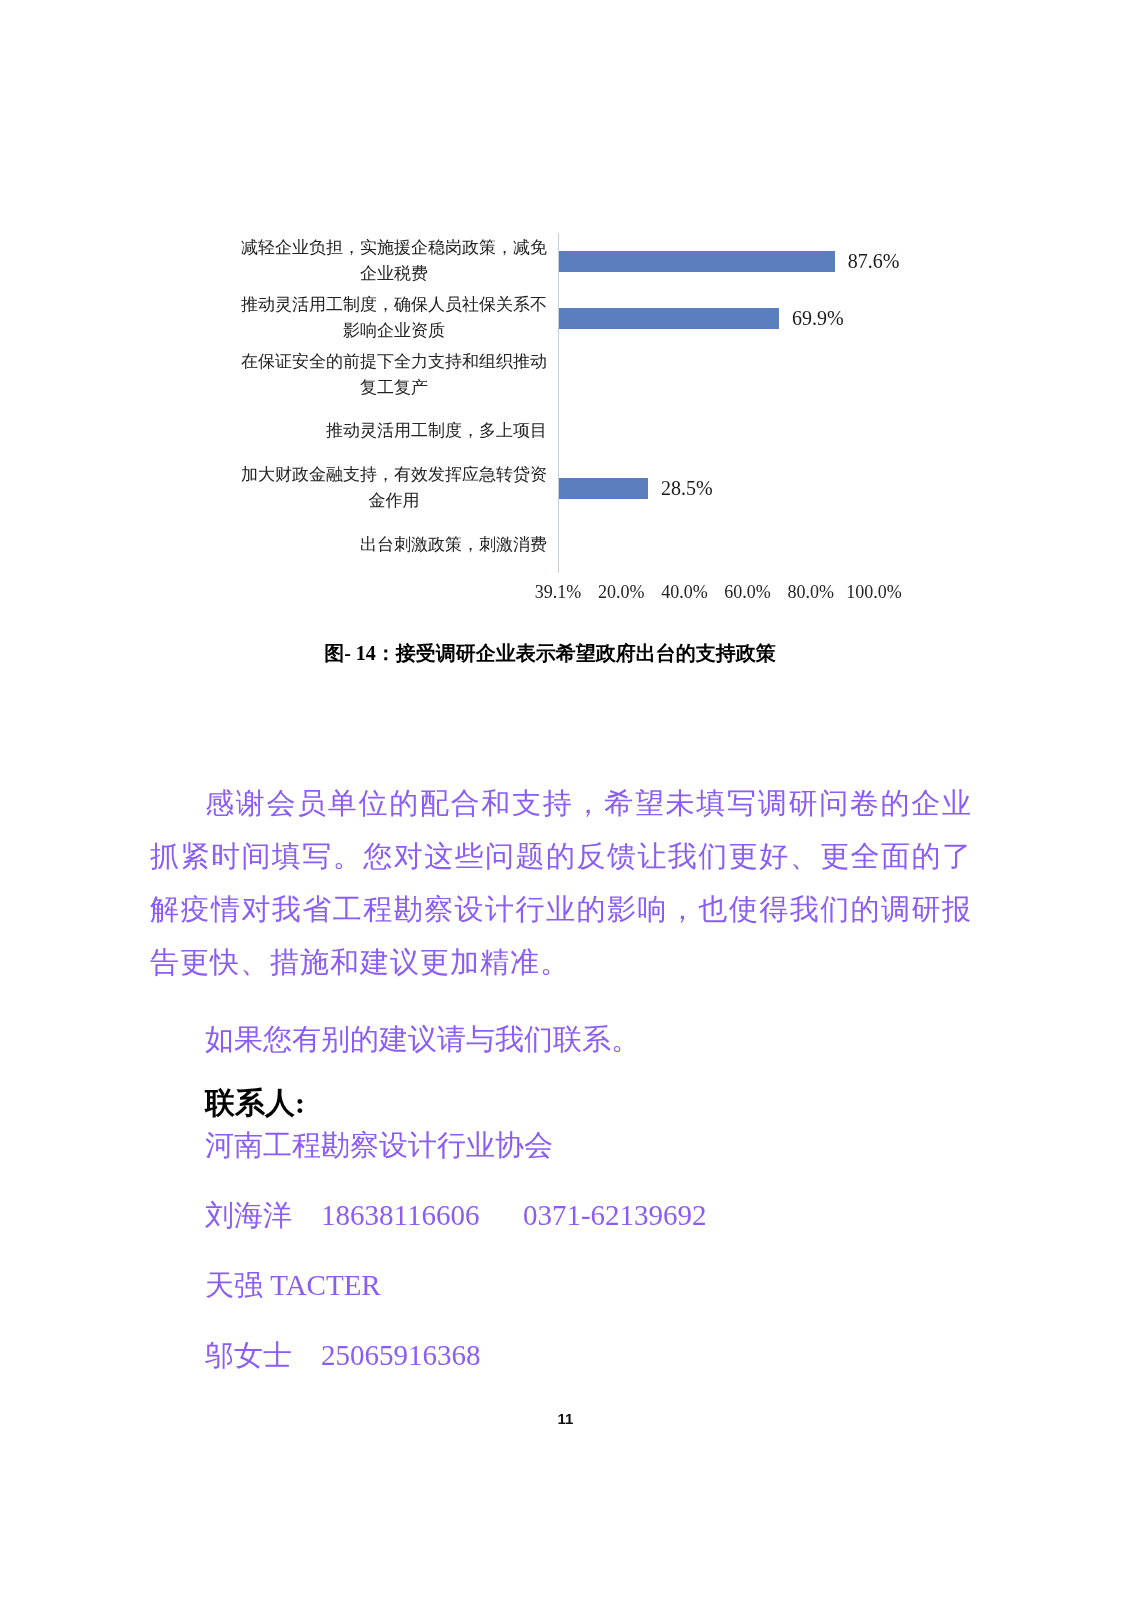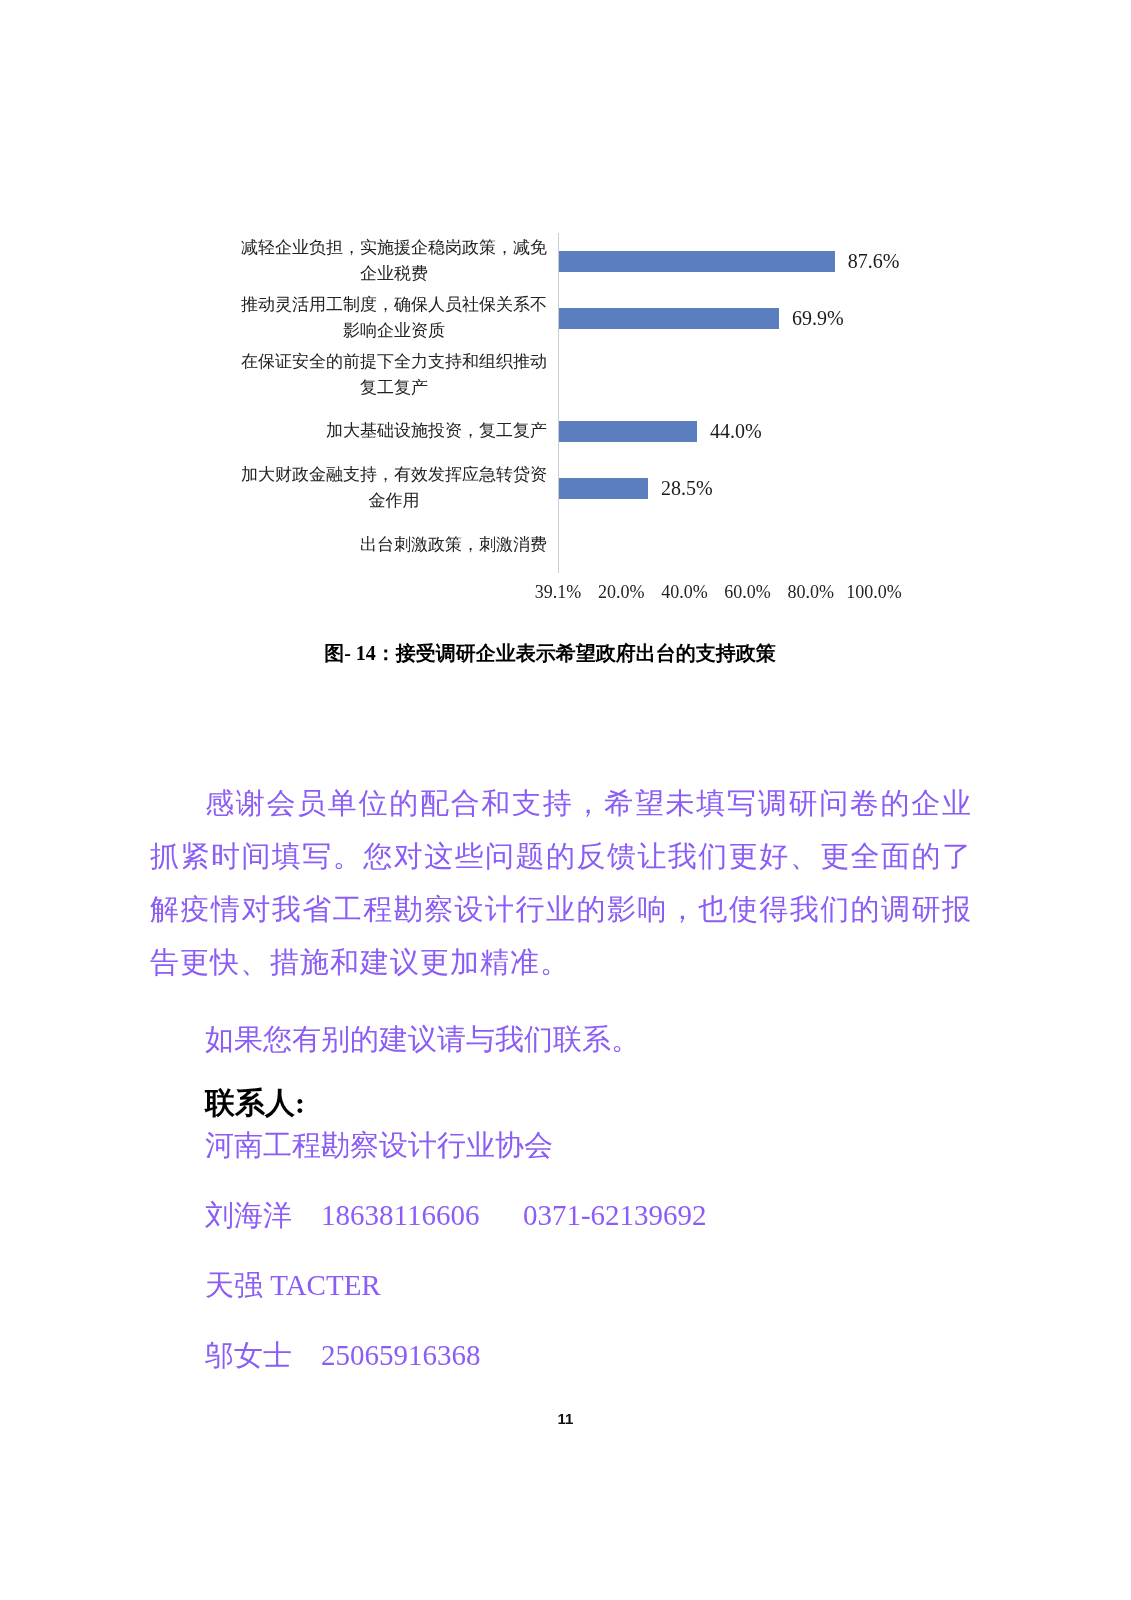--- a/index.html
+++ b/index.html
@@ -185,25 +185,21 @@
           </div>
         </div>
         <div class="chart-row">
           <div class="cat-cell">
             <span class="cat-label">在保证安全的前提下全力支持和组织推动
 复工复产</span>
           </div>
         </div>
         <div class="chart-row">
           <div class="cat-cell">
-            <span class="cat-label">加大基础设施投资，复工复产</span>
-          </div>
-          <div class="bar-cell">
-            <div class="bar" style="width: 139.04px; background: rgb(91, 127, 190);"></div>
-            <span class="val-label">44.0%</span>
+            <span class="cat-label">推动灵活用工制度，多上项目</span>
           </div>
         </div>
         <div class="chart-row">
           <div class="cat-cell">
             <span class="cat-label">加大财政金融支持，有效发挥应急转贷资
 金作用</span>
           </div>
           <div class="bar-cell">
             <div class="bar" style="width: 90.06px; background: rgb(91, 127, 190);"></div>
             <span class="val-label">28.5%</span>

